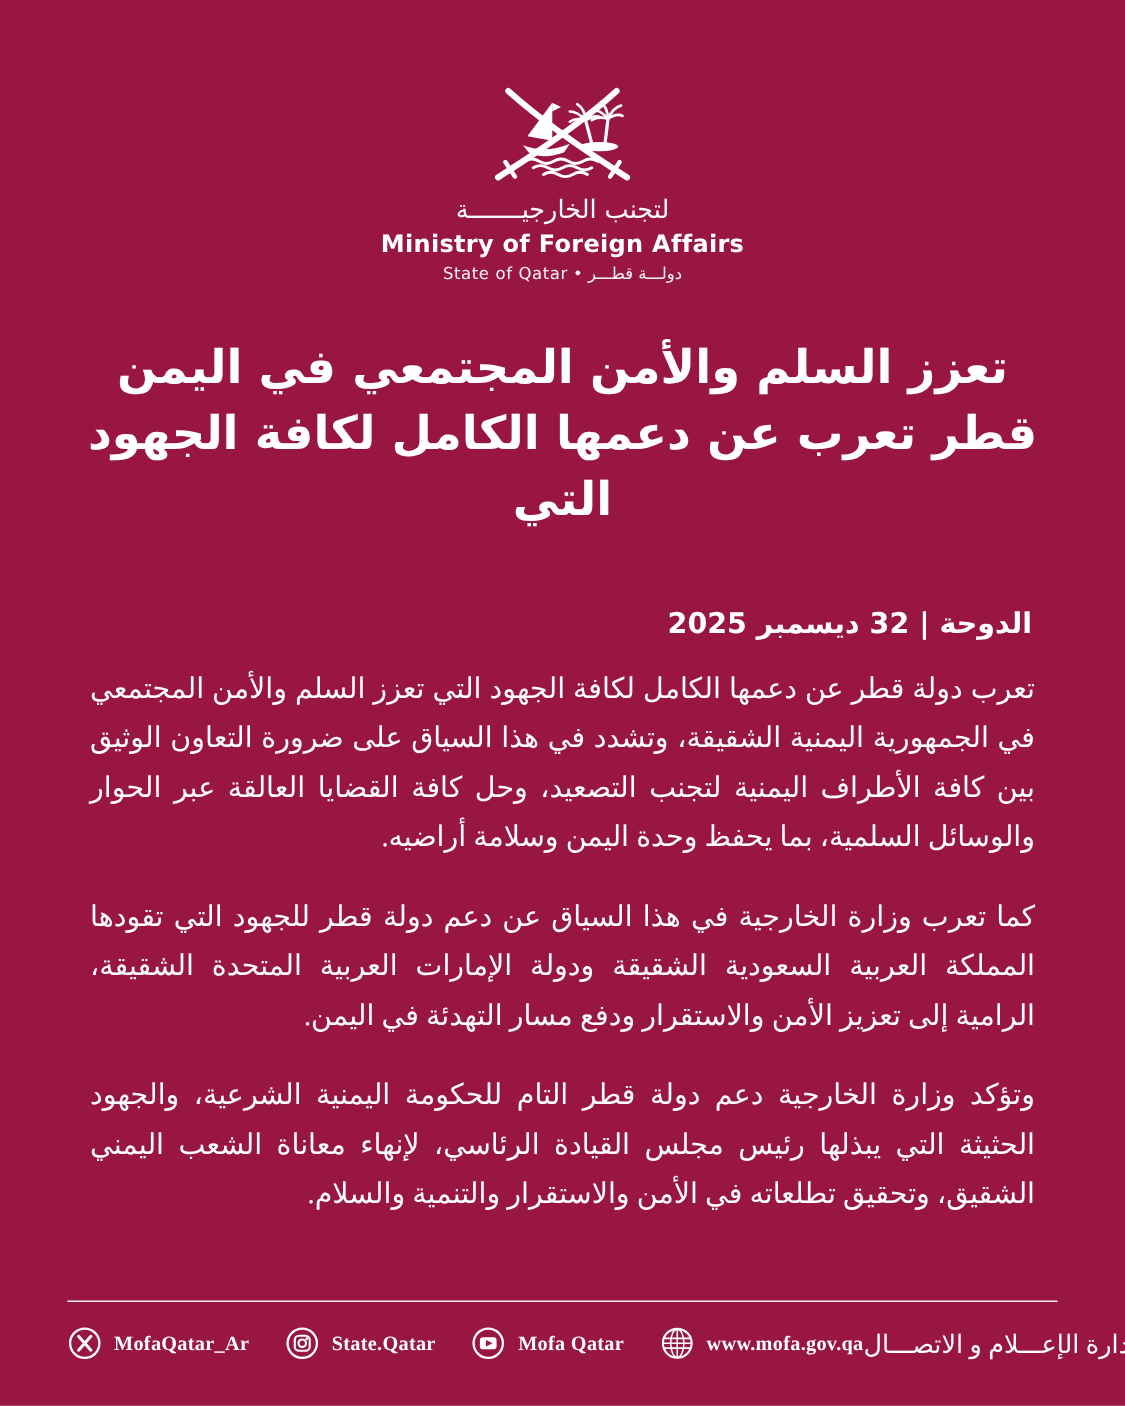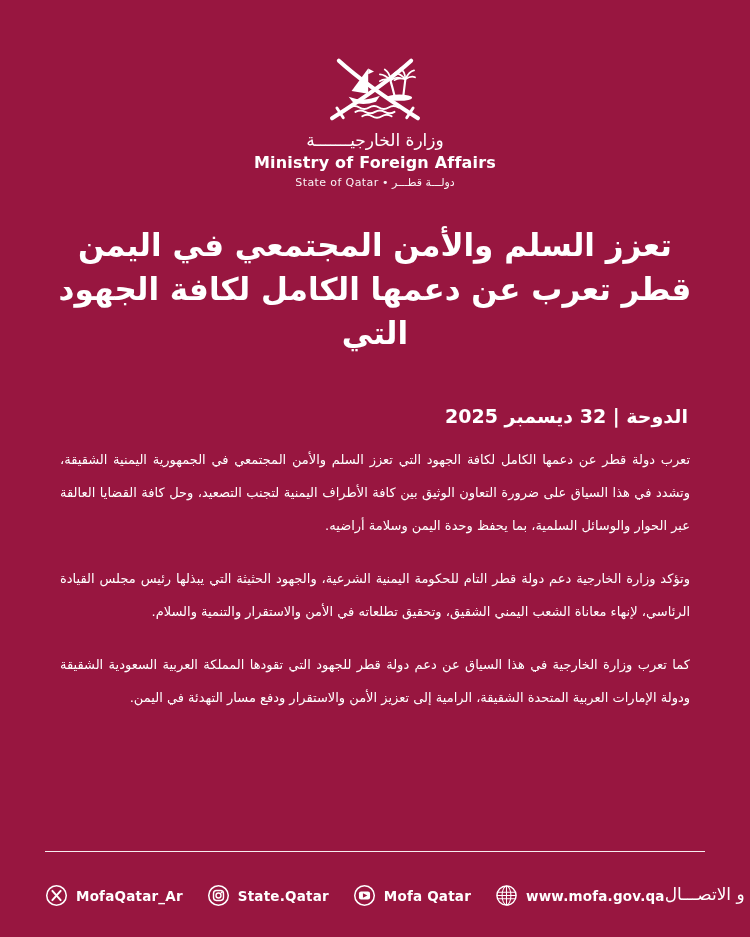--- a/index.html
+++ b/index.html
@@ -55,37 +55,39 @@
     text-align: right;
     font-size: 19px;
     font-weight: 600;
     margin: 50px 62px 0;
   }
 
   
   .statement {
     direction: rtl;
     margin: 16px 60px 0;
-    font-size: 13px;
+    font-size: 19px;
     line-height: 33px;
     text-align: justify;
+    font-family: Liberation Serif, serif;
   }
   .statement p { margin: 0 0 20px; }
 
   
   .footer {
     position: absolute;
     left: 45px;
     right: 45px;
     bottom: 30px;
     border-top: 1px solid rgba(255,255,255,0.92);
-    padding-top: 32px;
+    padding-top: 16px;
     display: flex;
-    align-items: flex-start;
+    align-items: flex-end;
     justify-content: space-between;
+    font-family: Liberation Serif, serif;
   }
   .social-row { display: flex; align-items: center; gap: 24px; }
   .social-item { display: flex; align-items: center; gap: 8px; cursor: pointer; }
   .social-item svg { display:block; }
   .handle {
     font-size: 13.5px;
     font-weight: 600;
     letter-spacing: 0.2px;
     white-space: nowrap;
   }
@@ -131,36 +133,36 @@
         <path d="M91 34 Q 86 28 81 28" stroke-width="1.8"></path>
         <path d="M91 34 Q 91 26 86 23" stroke-width="1.8"></path>
         <path d="M91 34 Q 95 26 100 25" stroke-width="1.8"></path>
         <path d="M91 34 Q 97 30 101 32" stroke-width="1.8"></path>
 
         <path d="M34 63 q 5 -3 10 0 t 10 0 t 10 0 t 10 0 t 10 0" stroke-width="2"></path>
         <path d="M40 67.5 q 5 -3 10 0 t 10 0 t 10 0 t 10 0" stroke-width="2"></path>
         <path d="M47 72 q 5 -3 10 0 t 10 0 t 10 0" stroke-width="2"></path>
       </g>
     </svg>
-    <div class="ministry-ar">وزارة الخارجيـــــــة</div>
+    <div class="ministry-ar">لتجنب الخارجيـــــــة</div>
     <div class="ministry-en">Ministry of Foreign Affairs</div>
     <div class="state-line">دولـــة قطـــر • State of Qatar</div>
   </div>
 
   <h1 class="headline">
     <span>تعزز السلم والأمن المجتمعي في اليمن</span>
     <span>قطر تعرب عن دعمها الكامل لكافة الجهود التي</span>
   </h1>
 
   <div class="dateline">الدوحة | 32 ديسمبر 2025</div>
 
   <div class="statement">
     <p>تعرب دولة قطر عن دعمها الكامل لكافة الجهود التي تعزز السلم والأمن المجتمعي في الجمهورية اليمنية الشقيقة، وتشدد في هذا السياق على ضرورة التعاون الوثيق بين كافة الأطراف اليمنية لتجنب التصعيد، وحل كافة القضايا العالقة عبر الحوار والوسائل السلمية، بما يحفظ وحدة اليمن وسلامة أراضيه.</p>
+    <p>كما تعرب وزارة الخارجية في هذا السياق عن دعم دولة قطر للجهود التي تقودها المملكة العربية السعودية الشقيقة ودولة الإمارات العربية المتحدة الشقيقة، الرامية إلى تعزيز الأمن والاستقرار ودفع مسار التهدئة في اليمن.</p>
     <p>وتؤكد وزارة الخارجية دعم دولة قطر التام للحكومة اليمنية الشرعية، والجهود الحثيثة التي يبذلها رئيس مجلس القيادة الرئاسي، لإنهاء معاناة الشعب اليمني الشقيق، وتحقيق تطلعاته في الأمن والاستقرار والتنمية والسلام.</p>
-    <p>كما تعرب وزارة الخارجية في هذا السياق عن دعم دولة قطر للجهود التي تقودها المملكة العربية السعودية الشقيقة ودولة الإمارات العربية المتحدة الشقيقة، الرامية إلى تعزيز الأمن والاستقرار ودفع مسار التهدئة في اليمن.</p>
   </div>
 
   <div class="footer">
     <div class="social-row">
 
       <div class="social-item">
         <svg viewBox="-12 -12 24 24" width="23" height="23" aria-hidden="true">
           <circle class="ic" r="10.2" stroke-width="1.6"></circle>
           <path class="ic" d="M-4.3 -4.8 L4.3 4.8 M4.3 -4.8 L-4.3 4.8" stroke-width="2.1" stroke-linecap="round"></path>
         </svg>

